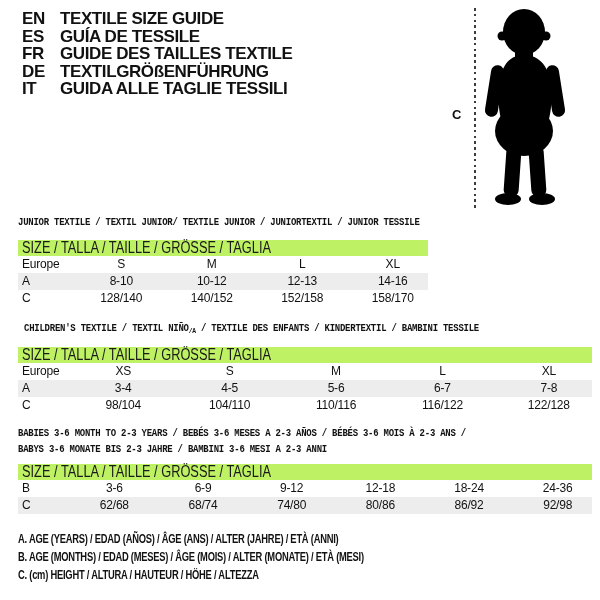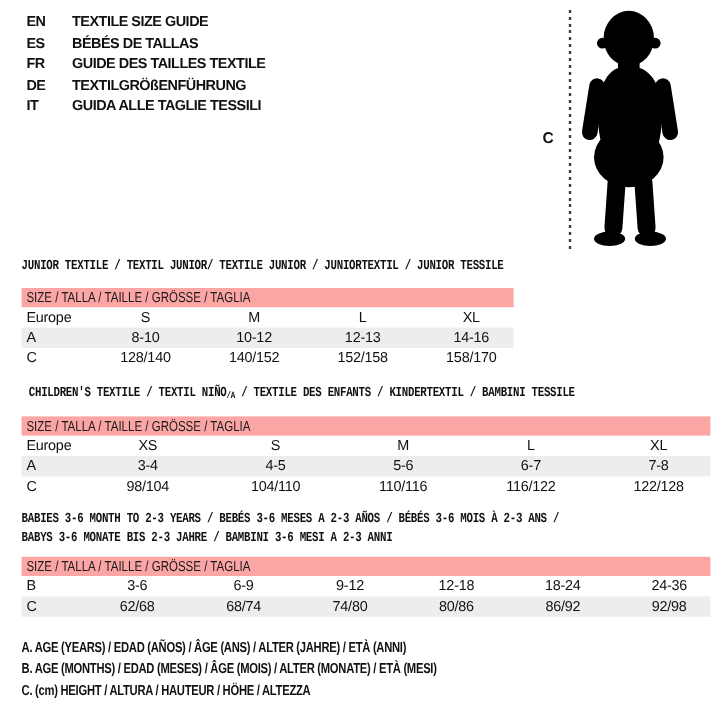--- a/index.html
+++ b/index.html
@@ -7,42 +7,42 @@
   .canvas {
     position: relative; width: 600px; height: 600px; overflow: hidden;
     background: #ffffff; color: #111;
     font-family: "Liberation Sans", sans-serif;
     -webkit-font-smoothing: antialiased;
   }
   .abs { position: absolute; }
 
   
   .lang-block { left: 22px; top: 10px; }
-  .lang-row { display: flex; line-height: 17.5px; font-size: 12px; font-weight: 700; letter-spacing: -0.4px; }
+  .lang-row { display: flex; line-height: 17.5px; font-size: 17px; font-weight: 700; letter-spacing: -0.4px; }
   .lang-code { width: 38px; }
 
   
   .cond { display: inline-block; transform: scaleX(0.78); transform-origin: 0 50%; white-space: nowrap; }
   .cond-mid { display: inline-block; transform: scaleX(0.8); transform-origin: 0 50%; white-space: nowrap; }
 
   
   .dashline {
     left: 474px; top: 8px; width: 2px; height: 202px;
     background-image: repeating-linear-gradient(to bottom, #3c3c3c 0 2.5px, transparent 2.5px 5.8px);
   }
   .c-label { left: 452px; top: 107px; font-size: 13px; font-weight: 700; }
   .figure-svg { left: 479px; top: 7px; }
 
   
   .sec-title { font-size: 11.5px; font-weight: 700; letter-spacing: -0.3px; line-height: 14px; white-space: nowrap; font-family: Liberation Mono, monospace; }
   .subs { font-size: 8px; vertical-align: -2px; }
 
   
   .tbl { }
-  .size-bar { height: 16px; background: #fca5a5; padding-left: 4px; font-size: 12px; line-height: 16px; color: #1a1a1a; }
+  .size-bar { height: 16px; background: #bef264; padding-left: 4px; font-size: 16px; line-height: 16px; color: #1a1a1a; }
   .trow { display: flex; height: 17px; font-size: 12px; line-height: 17px; letter-spacing: -0.2px; gap: 20px; }
   .trow .c0 { padding-left: 4px; text-align: left; }
   .tbl-junior .c0 { width: 48px; }
   .tbl-wide .c0 { width: 42px; }
   .trow .c { flex: 1; text-align: center; }
   .alt { background: #ededed; }
 
   
   .legend-line { font-size: 12px; font-weight: 700; letter-spacing: -0.3px; line-height: 18px; white-space: nowrap; }
 </style>
@@ -51,21 +51,21 @@
 
 <div class="canvas">
 
   <div class="abs lang-block">
     <div class="lang-row">
       <span class="lang-code">EN</span>
       <span class="lang-title">TEXTILE SIZE GUIDE</span>
     </div>
     <div class="lang-row">
       <span class="lang-code">ES</span>
-      <span class="lang-title">BÉBÉS DE TALLAS</span>
+      <span class="lang-title">GUÍA DE TESSILE</span>
     </div>
     <div class="lang-row">
       <span class="lang-code">FR</span>
       <span class="lang-title">GUIDE DES TAILLES TEXTILE</span>
     </div>
     <div class="lang-row">
       <span class="lang-code">DE</span>
       <span class="lang-title">TEXTILGRÖßENFÜHRUNG</span>
     </div>
     <div class="lang-row">

